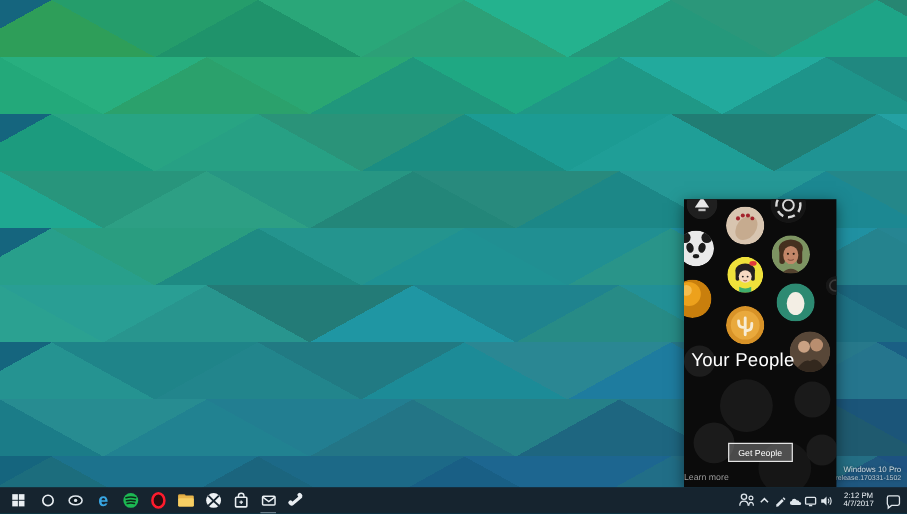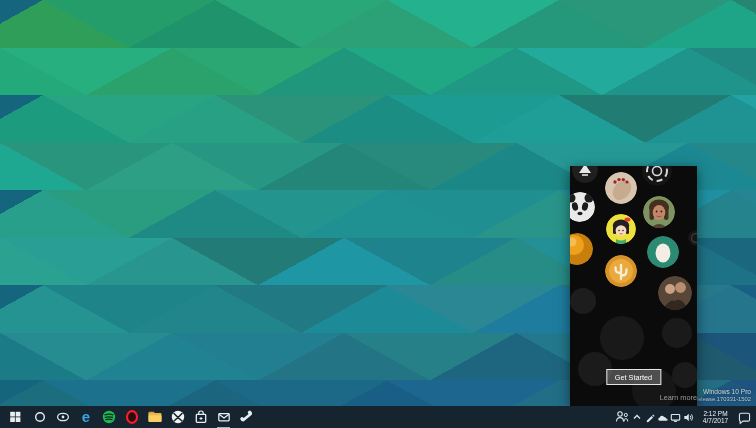--- a/index.html
+++ b/index.html
@@ -20,21 +20,21 @@
   .av{position:absolute;border-radius:50%;overflow:hidden;}
   .av svg{display:block;width:100%;height:100%;}
   .fly-title{position:absolute;left:6px;top:126px;color:#fff;font-size:15.5px;
              font-weight:400;letter-spacing:.2px;z-index:3;}
   .fly-body{position:absolute;left:6px;right:5px;top:155px;color:#e9e9e9;
             font-size:8.3px;line-height:1.42;z-index:3;}
   .get-started{position:absolute;left:50%;top:203px;transform:translateX(-50%);
                background:rgba(128,128,128,.55);border:1px solid rgba(255,255,255,.85);
                color:#fff;font-size:7.3px;font-family:inherit;padding:2.5px 8px;
                z-index:3;cursor:pointer;white-space:nowrap;}
-  .learn-more{position:absolute;left:0;right:0;top:227px;text-align:right;
+  .learn-more{position:absolute;left:0;right:0;top:227px;text-align:left;
               color:#9b9b9b;font-size:7.3px;z-index:3;cursor:pointer;}
 
   
   .taskbar{position:absolute;left:0;bottom:0;width:756px;height:22px;
            background:#16242f;display:flex;align-items:center;z-index:10;}
   .tb-left{display:flex;align-items:center;padding-left:5px;height:22px;}
   .tb-btn{width:23px;height:22px;display:flex;align-items:center;justify-content:center;
           position:relative;}
   .tb-btn svg{display:block;}
   .run-ind{position:absolute;left:5px;right:5px;bottom:0;height:1.5px;
@@ -274,21 +274,22 @@
         </svg>
     </div>
 
     <div class="av" style="left:0px;top:122px;width:26px;height:26px;opacity:.3;background:#4a4a4a"></div>
     <div class="av" style="left:30px;top:150px;width:44px;height:44px;opacity:.2;background:#565656"></div>
     <div class="av" style="left:92px;top:152px;width:30px;height:30px;opacity:.24;background:#4a4a4a"></div>
     <div class="av" style="left:8px;top:186px;width:34px;height:34px;opacity:.22;background:#565656"></div>
     <div class="av" style="left:62px;top:202px;width:44px;height:44px;opacity:.18;background:#4a4a4a"></div>
     <div class="av" style="left:102px;top:196px;width:26px;height:26px;opacity:.22;background:#565656"></div>
 
-    <button class="get-started">Get Started</button>
+    <div class="fly-title">Your People</div>
+    <button class="get-started">Get People</button>
     <div class="learn-more">Learn more</div>
   </div>
 
   <div class="taskbar">
     <div class="tb-left">
 
       <div class="tb-btn">
         <svg width="22" height="22" viewBox="0 0 22 22">
             <rect x="4.2" y="5.8" width="4.7" height="4.7" fill="#e9eef2"></rect>
             <rect x="9.7" y="5.8" width="4.7" height="4.7" fill="#e9eef2"></rect>

